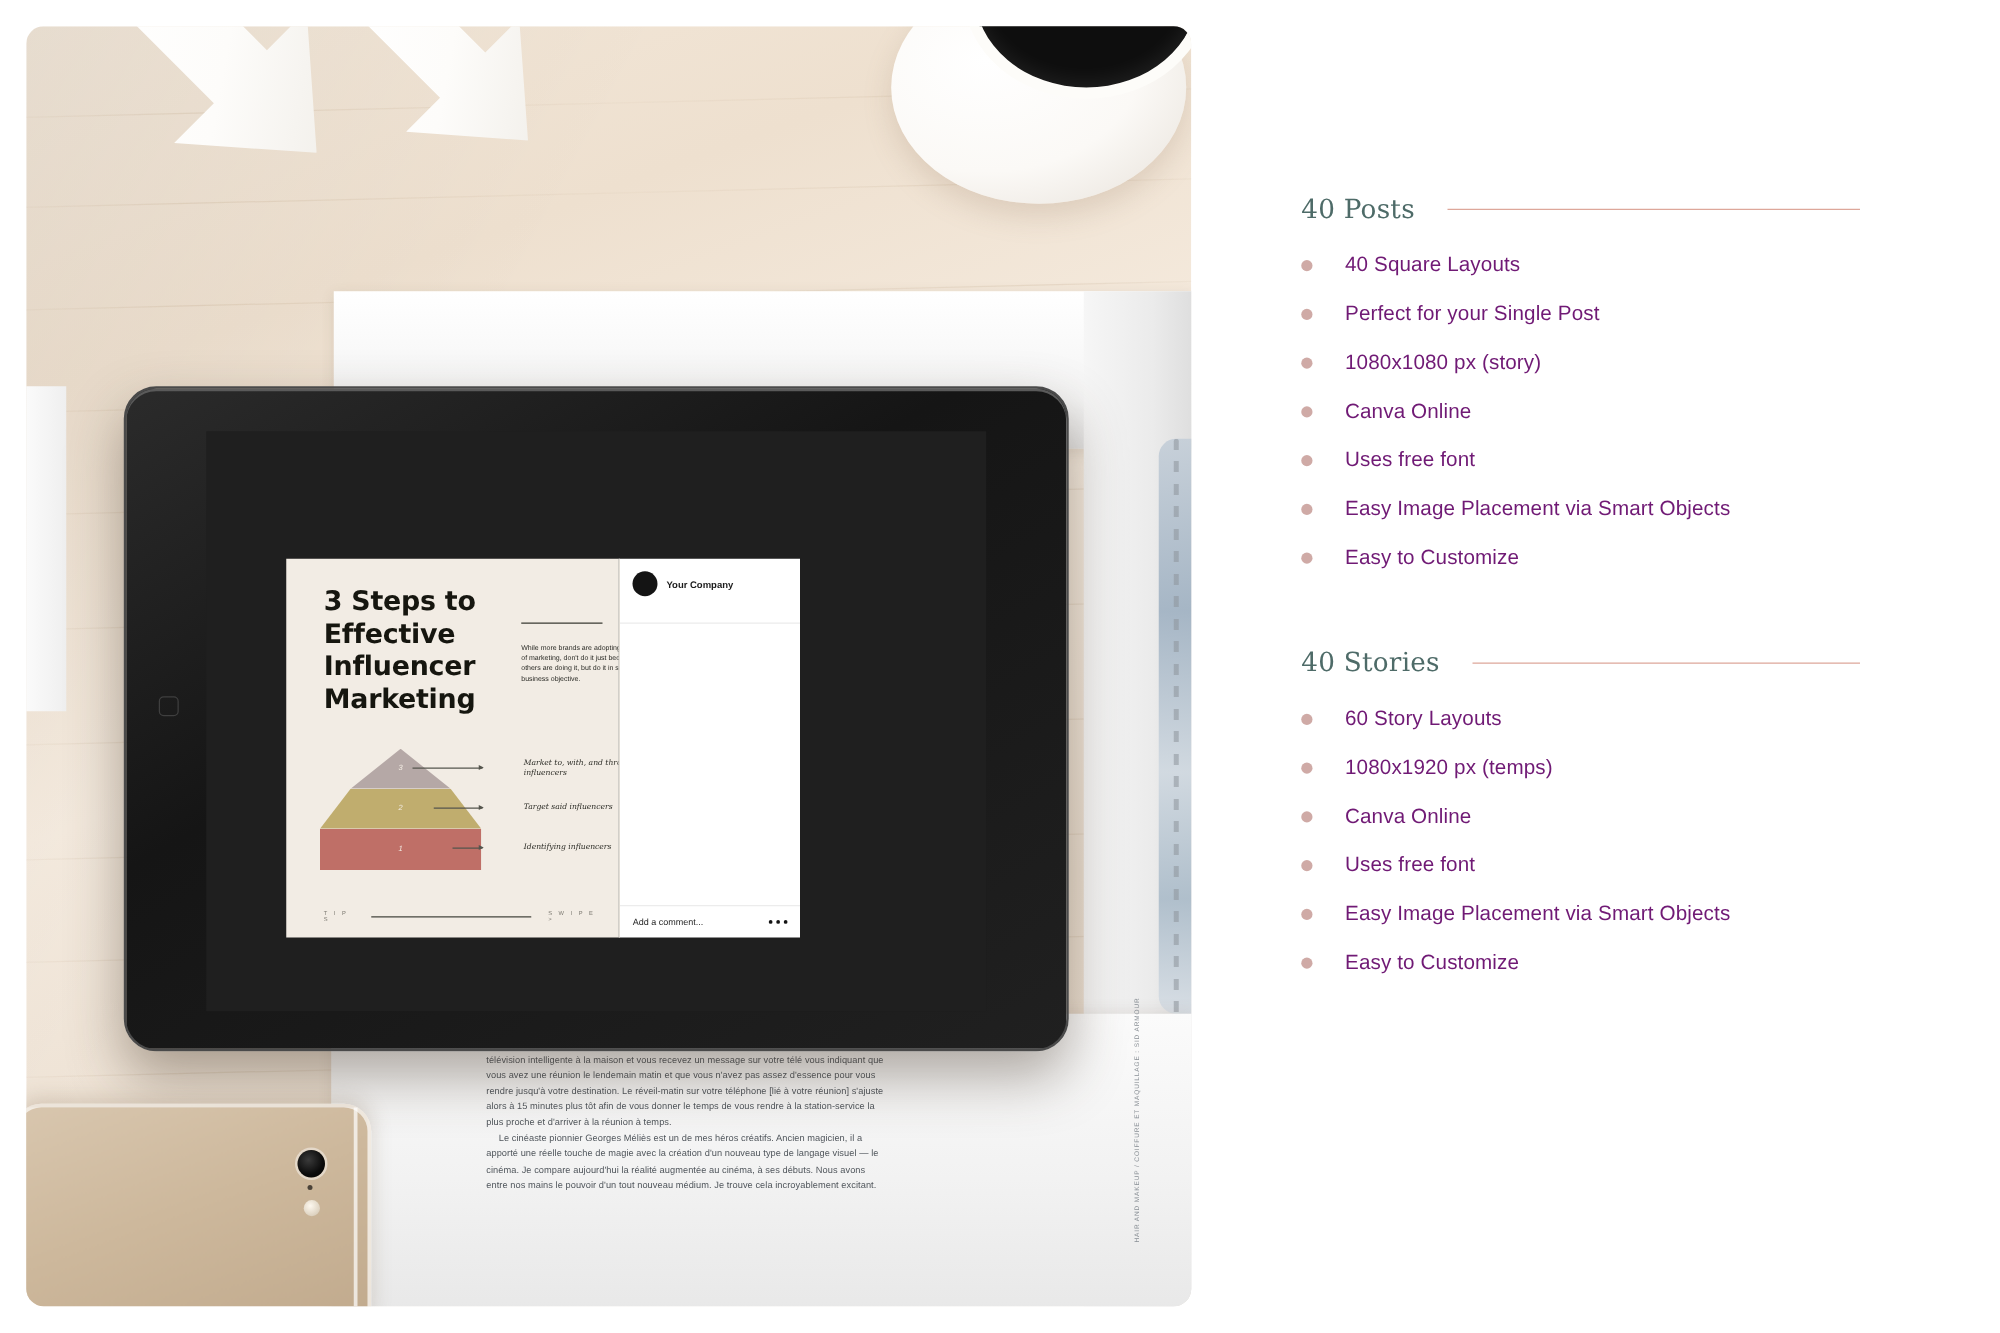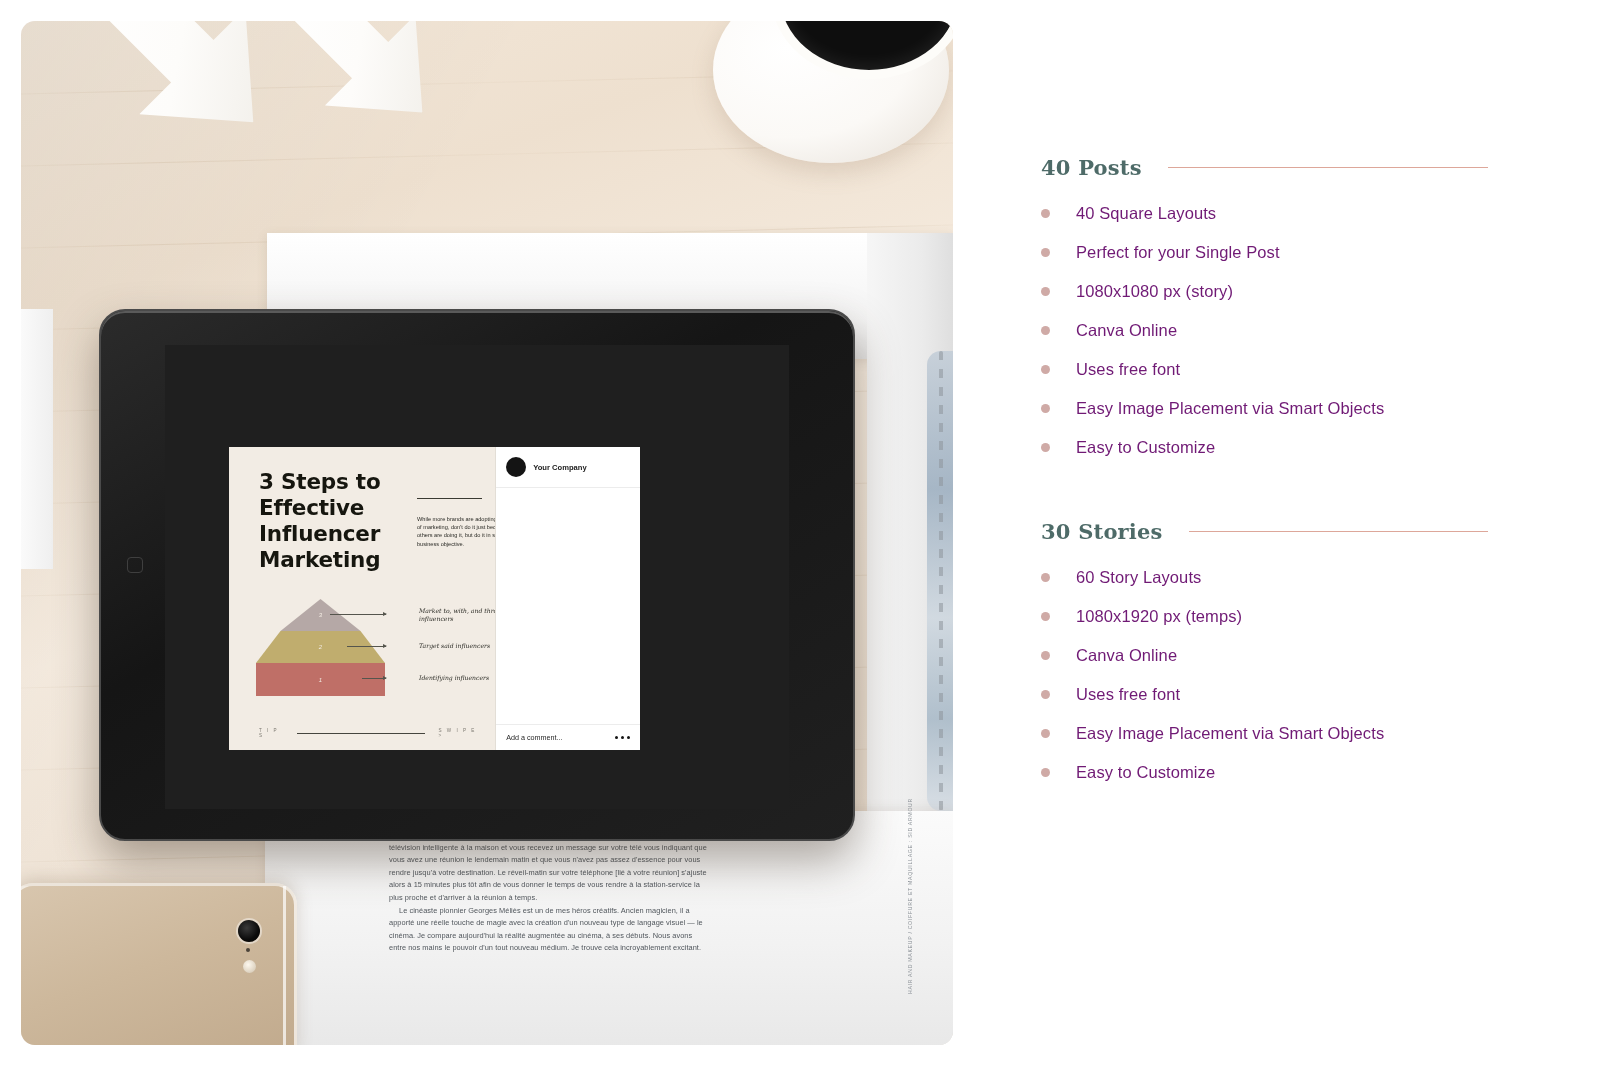--- a/index.html
+++ b/index.html
@@ -161,21 +161,21 @@
     border-left: 4px solid #55554d; border-top: 2.5px solid transparent; border-bottom: 2.5px solid transparent;
   }
 
   .slide-foot { position:absolute; left: 30px; right: 18px; bottom: 12px; display:flex; align-items:center; justify-content:space-between; }
   .foot-tag { font-size: 4.6px; letter-spacing: 2px; color:#7d7a72; }
   .foot-line { flex: 0 0 128px; height:1px; background:#45453e; margin: 0 14px; }
 
   .slide-right {
     width: 179px; height:100%; background:#fff; position:relative; border-left: 1px solid #e3ded6;
   }
-  .post-head { display:flex; align-items:center; gap:7px; padding: 10px 10px 10px 10px; border-bottom:1px solid #ececec; }
+  .post-head { display:flex; align-items:center; gap:7px; padding: 10px 10px 21px 10px; border-bottom:1px solid #ececec; }
   .avatar { width: 20px; height: 20px; border-radius:50%; background:#141414; flex:0 0 20px; }
   .post-company { font-size: 7.6px; font-weight: 700; color:#1c1c1c; }
   .post-foot {
     position:absolute; left:0; right:0; bottom:0; height: 26px;
     display:flex; align-items:center; justify-content:space-between;
     padding: 0 10px; border-top:1px solid #ececec;
   }
   .post-comment { font-size: 7.2px; color:#272727; }
   .post-dots { display:flex; gap:2.6px; }
   .post-dots i { width:3.2px; height:3.2px; border-radius:50%; background:#141414; display:block; }
@@ -212,21 +212,21 @@
   .main-title {
     font-family: "DejaVu Serif", serif;
     font-size: 52px; font-weight: 400; letter-spacing: .4px;
     color: #4e6b68; line-height: 1.05; margin-bottom: 46px;
   }
 
   .section { margin-bottom: 8px; }
   .section-head { display:flex; align-items:center; gap: 26px; margin-bottom: 24px; }
   .section-title {
     font-family: "DejaVu Serif", serif;
-    font-size: 21px; font-weight: 700; color:#4e6b68; letter-spacing: .2px; white-space:nowrap;
+    font-size: 21px; font-weight: 400; color:#4e6b68; letter-spacing: .2px; white-space:nowrap;
   }
   .section-rule { flex:1; height:1px; background:#dda79a; }
 
   .feature-list { list-style:none; }
   .feature-item { display:flex; align-items:center; margin-bottom: 20px; }
   .feature-bullet {
     width: 9px; height: 9px; border-radius: 50%; background: #cfaaa6;
     flex: 0 0 9px; margin-right: 26px;
   }
   .feature-text { font-size: 16.5px; color: #701a75; letter-spacing: .1px; }
@@ -379,21 +379,21 @@
           <span class="feature-bullet"></span>
           <span class="feature-text">Easy to Customize</span>
         </li>
       </ul>
     </div>
 
     <div class="section-gap"></div>
 
     <div class="section">
       <div class="section-head">
-        <span class="section-title">30 Stories</span>
+        <span class="section-title">40 Stories</span>
         <span class="section-rule"></span>
       </div>
       <ul class="feature-list">
         <li class="feature-item">
           <span class="feature-bullet"></span>
           <span class="feature-text">60 Story Layouts</span>
         </li>
         <li class="feature-item">
           <span class="feature-bullet"></span>
           <span class="feature-text">1080x1920 px (temps)</span>

